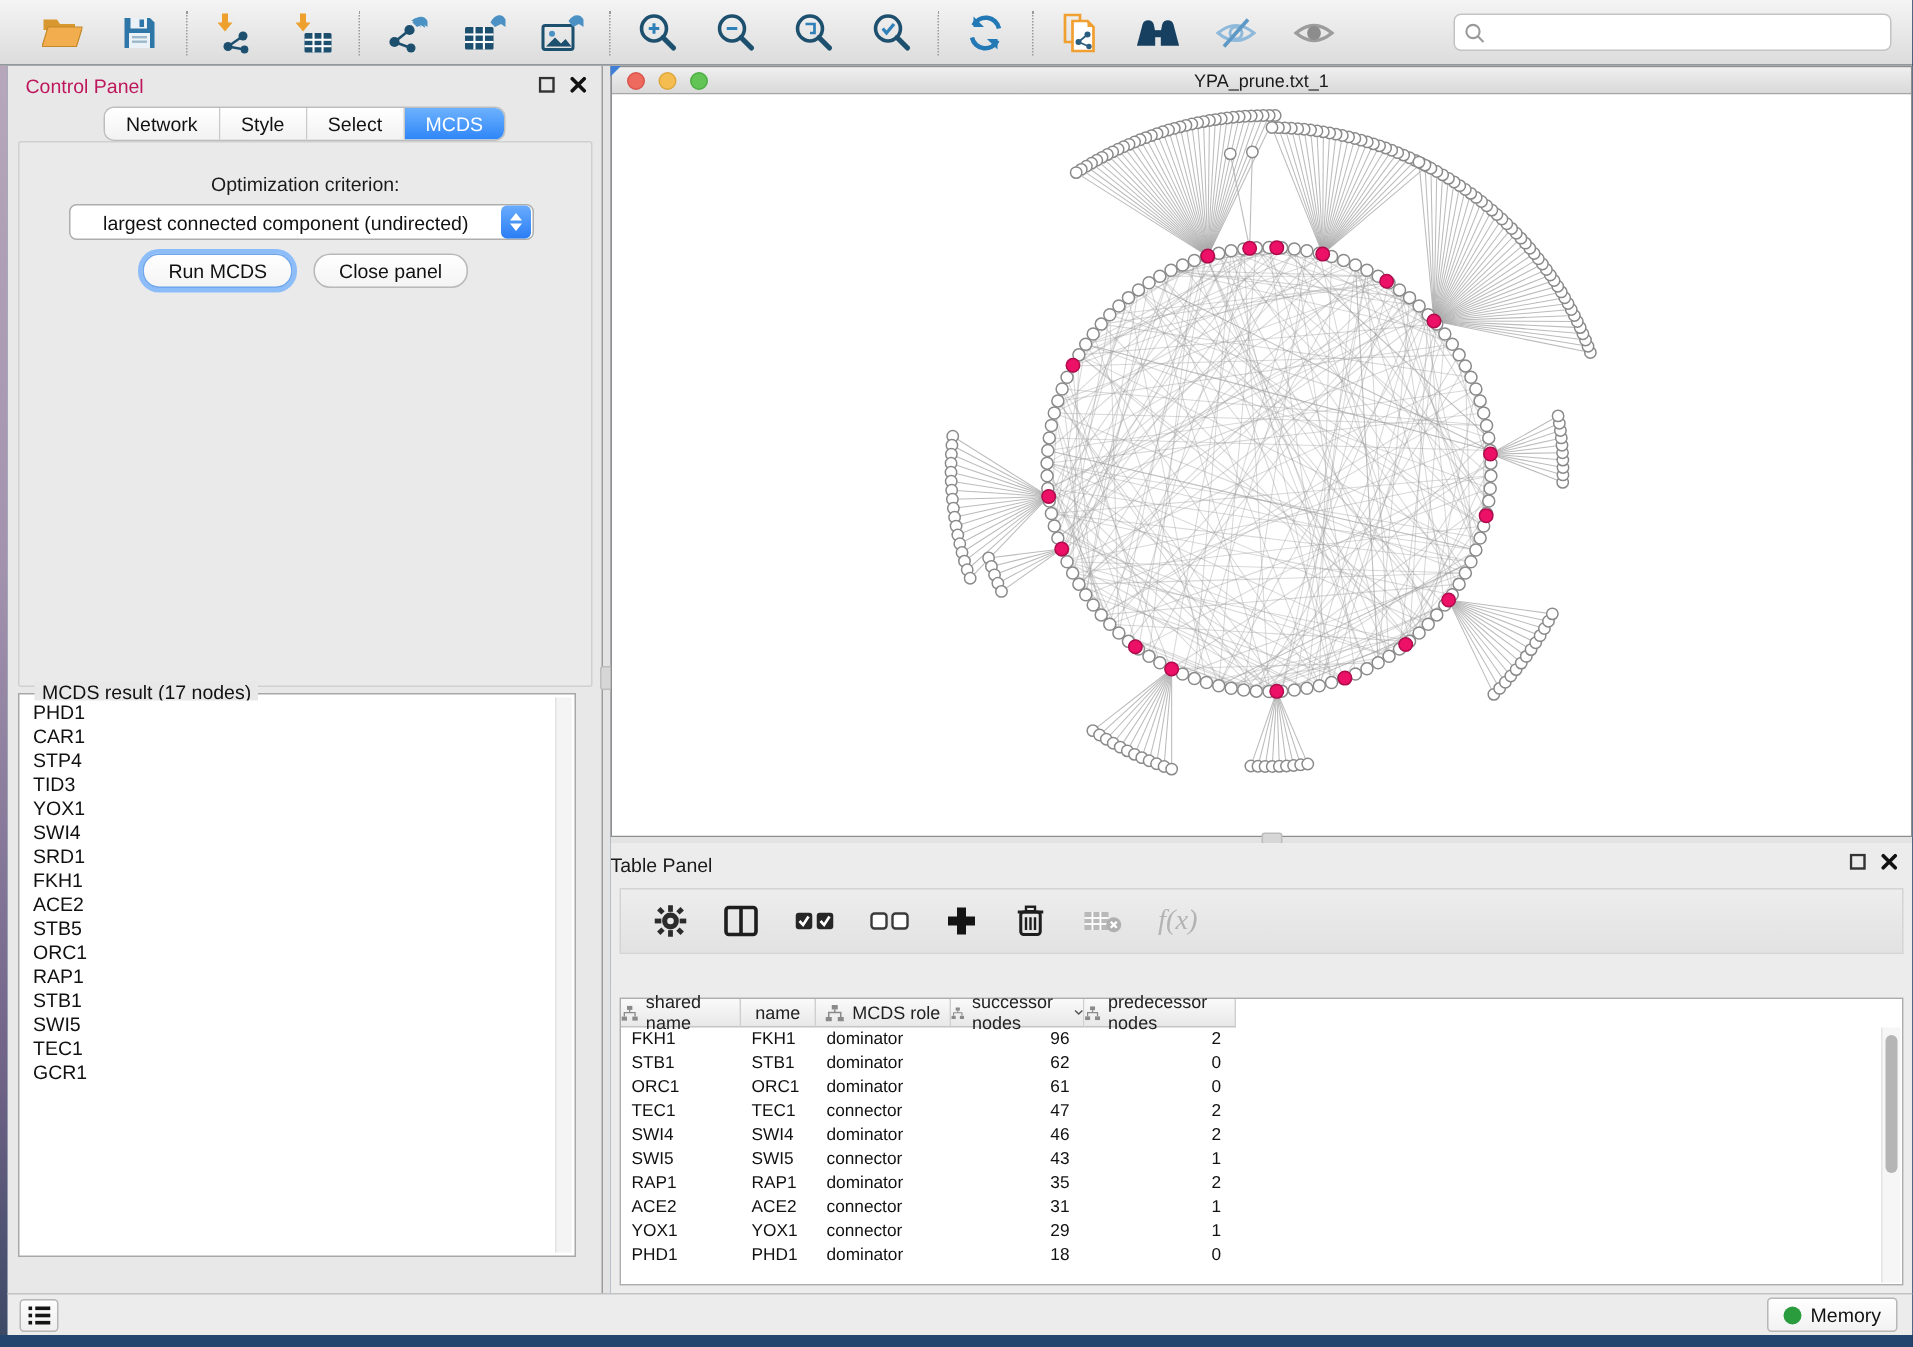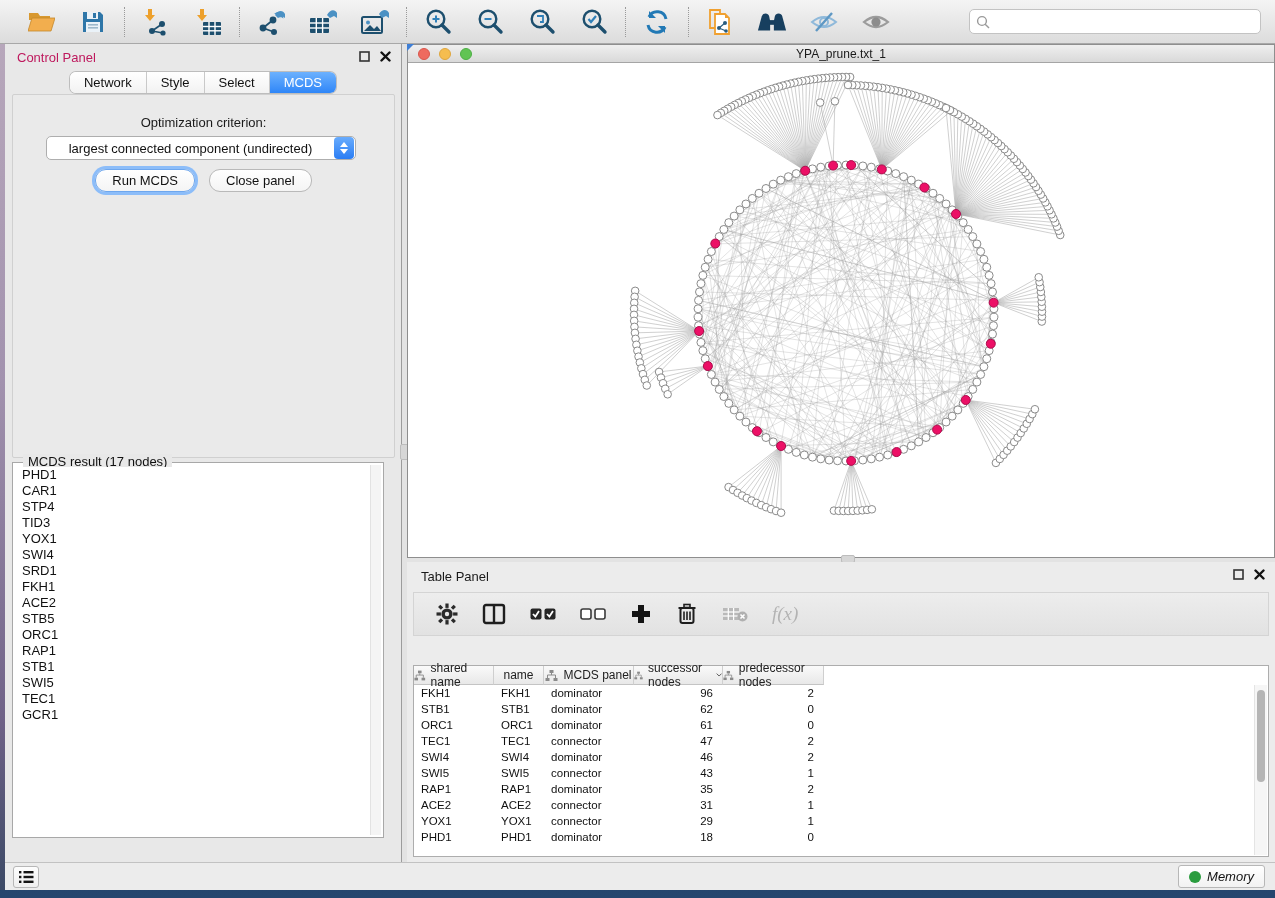--- a/index.html
+++ b/index.html
@@ -74,42 +74,42 @@
 
   
   .split-h { position:absolute; left:407px; top:558px; width:868px; height:4px; background:#e3e3e3; }
   .split-h .grip { position:absolute; left:50%; top:-3px; width:14px; height:8px; background:#d6d6d6; border:1px solid #bdbdbd; border-radius:2px; }
   .split-v { position:absolute; left:402px; top:44px; width:5px; height:818px; background:#e3e3e3; }
   .split-v .grip { position:absolute; top:400px; left:-2px; width:9px; height:16px; background:#d6d6d6; border:1px solid #bdbdbd; border-radius:2px; }
 
   
   .table-panel { position:absolute; left:407px; top:562px; width:868px; height:300px; background:#ececec; }
   .tp-header { position:absolute; left:0; top:0; width:100%; height:28px; display:flex; align-items:center; }
-  .tp-title { font-size:13px; color:#1a1a1a; margin-left:14px; }
+  .tp-title { font-size:13px; color:#1a1a1a; }
   .tp-toolbar { position:absolute; left:6px; top:30px; width:856px; height:44px;
     background:linear-gradient(180deg,#ededed,#e2e2e2); border:1px solid #d4d4d4;
     display:flex; align-items:center; gap:24px; padding-left:22px; }
   .tp-tbtn { display:flex; align-items:center; justify-content:center; cursor:pointer; min-width:22px; height:26px; }
   .fx { font-family:"Liberation Serif", serif; font-style:italic; font-size:19px; color:#b3b3b3; }
   .table-wrap { position:absolute; left:6px; top:79px; width:856px; height:192px; background:#fff; border:1px solid #adadad;margin-top:24px; }
   .thead { position:absolute; left:0; top:0; height:19px; display:flex; }
   .th { background:linear-gradient(180deg,#fafafa,#e8e8e8); border-right:1px solid #cfcfcf; border-bottom:1px solid #c4c4c4;
     display:flex; align-items:center; justify-content:center; gap:5px; font-size:12px; color:#222; cursor:pointer; }
   .tbody { position:absolute; left:0; top:19px; right:0; bottom:0; }
   .tr { display:flex; height:16px; cursor:default; }
   .td { font-size:11.5px; color:#111; line-height:16px; white-space:nowrap; overflow:hidden; }
   .td.left { padding-left:7px; text-align:left; }
   .td.num { padding-right:10px; text-align:right; }
   .vscroll { position:absolute; right:1px; top:19px; width:13px; height:170px; background:#f6f6f6; border-left:1px solid #e4e4e4; }
   .vthumb { position:absolute; left:2px; top:5px; width:8px; height:92px; background:#b5b5b5; border-radius:4px; }
   .tp-tabs { position:absolute; left:0; top:271px; width:100%; display:flex; justify-content:center; }
 
   
   .statusbar { position:absolute; left:5px; top:862px; width:1270px; height:28px; background:#ececec;
-    border-top:1px solid #c2c2c2; display:flex; align-items:center;font-style:italic; }
+    border-top:1px solid #c2c2c2; display:flex; align-items:center; }
   .sb-btn { width:26px; height:22px; margin-left:8px; background:linear-gradient(180deg,#fdfdfd,#efefef);
     border:1px solid #b7b7b7; border-radius:3px; display:flex; align-items:center; justify-content:center; cursor:pointer; }
   .memory-btn { margin-left:auto; margin-right:10px; height:23px; display:flex; align-items:center; gap:6px;
     background:linear-gradient(180deg,#ffffff,#f2f2f2); border:1px solid #b7b7b7; border-radius:3px;
     padding:0 10px; font-size:13px; color:#111; cursor:pointer; }
   .mem-dot { width:12px; height:12px; border-radius:50%; }
 </style>
 </head>
 <body>
 
@@ -1206,21 +1206,21 @@
           <div class="th" style="width: 50px;">
             <span>name</span>
           </div>
           <div class="th" style="width: 90px;">
             <svg width="13" height="11" viewBox="0 0 13 11">
               <rect x="4.5" y="0" width="4" height="3" fill="#8a8a8a"></rect>
               <path d="M6.5 3 v2 M2.5 8 v-3 h8 v3" fill="none" stroke="#8a8a8a" stroke-width="1"></path>
               <rect x="0.5" y="8" width="4" height="3" fill="#8a8a8a"></rect>
               <rect x="8.5" y="8" width="4" height="3" fill="#8a8a8a"></rect>
             </svg>
-            <span>MCDS panel</span>
+            <span>MCDS role</span>
           </div>
           <div class="th" style="width: 89px;">
             <svg width="13" height="11" viewBox="0 0 13 11">
               <rect x="4.5" y="0" width="4" height="3" fill="#8a8a8a"></rect>
               <path d="M6.5 3 v2 M2.5 8 v-3 h8 v3" fill="none" stroke="#8a8a8a" stroke-width="1"></path>
               <rect x="0.5" y="8" width="4" height="3" fill="#8a8a8a"></rect>
               <rect x="8.5" y="8" width="4" height="3" fill="#8a8a8a"></rect>
             </svg>
             <span>successor nodes</span>
             <svg width="9" height="6" viewBox="0 0 9 6">

